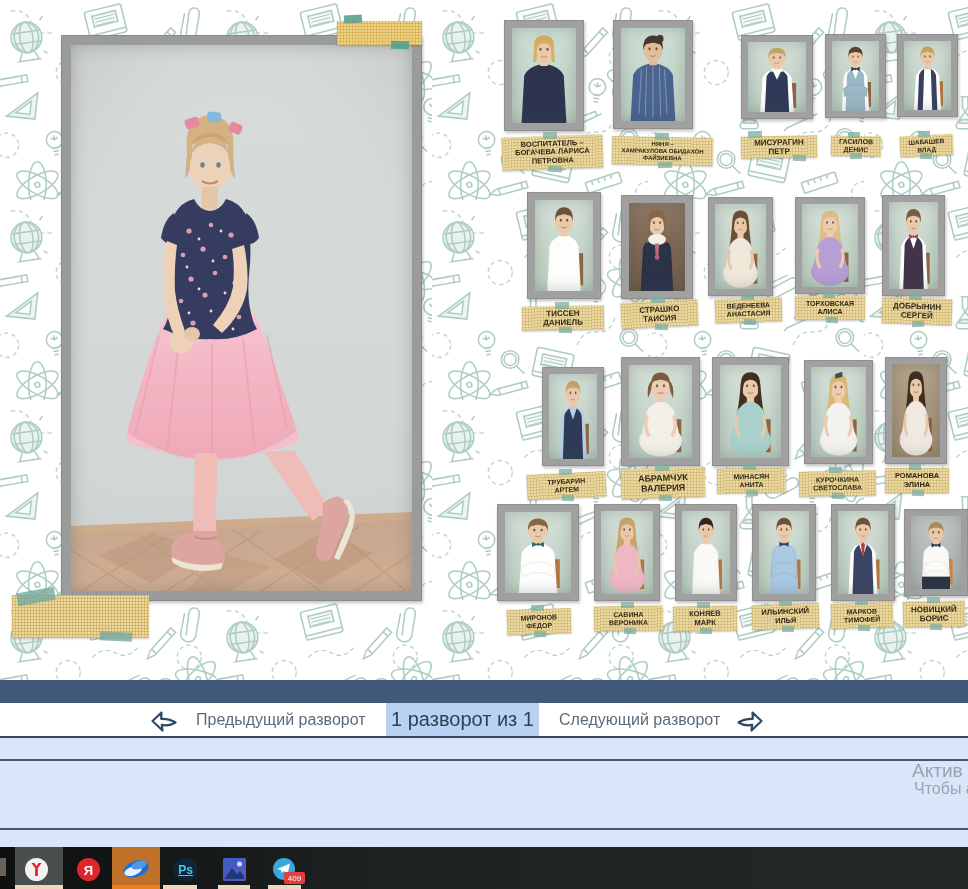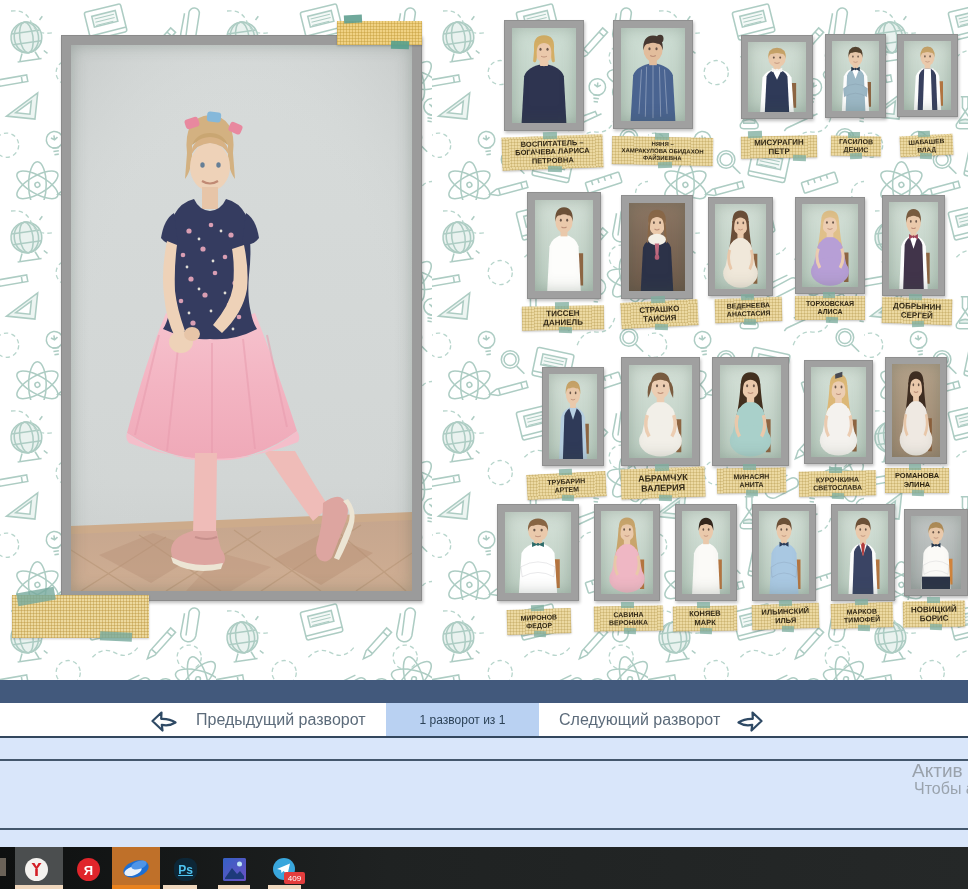--- a/index.html
+++ b/index.html
@@ -807,21 +807,21 @@
 <div style="position:absolute;left:778.52px;top:600px;width:12.959999999999999px;height:6.44px;background:#7fae9f;opacity:0.78;transform:rotate(-2deg);"></div>
 <div style="position:absolute;left:782.24px;top:626px;width:11.52px;height:6.44px;background:#7fae9f;opacity:0.78;transform:rotate(2deg);"></div>
 <div style="position:absolute;left:831px;top:603px;width:62px;height:25px;background:#ecd9a2;background-image:repeating-linear-gradient(0deg,rgba(170,140,60,.27) 0,rgba(170,140,60,.27) 1px,transparent 1px,transparent 3px),repeating-linear-gradient(90deg,rgba(170,140,60,.27) 0,rgba(170,140,60,.27) 1px,transparent 1px,transparent 3px);transform:rotate(-2deg);box-shadow:0 1px 2px rgba(0,0,0,.25);display:flex;align-items:center;justify-content:center;font-family:'Liberation Sans',sans-serif;font-weight:bold;font-size:7px;line-height:8px;color:#332a18;text-align:center;letter-spacing:0px;">МАРКОВ<br>ТИМОФЕЙ</div>
 <div style="position:absolute;left:854.52px;top:599px;width:12.959999999999999px;height:6.44px;background:#7fae9f;opacity:0.78;transform:rotate(-2deg);"></div>
 <div style="position:absolute;left:858.24px;top:625px;width:11.52px;height:6.44px;background:#7fae9f;opacity:0.78;transform:rotate(2deg);"></div>
 <div style="position:absolute;left:903px;top:601px;width:62px;height:26px;background:#ecd9a2;background-image:repeating-linear-gradient(0deg,rgba(170,140,60,.27) 0,rgba(170,140,60,.27) 1px,transparent 1px,transparent 3px),repeating-linear-gradient(90deg,rgba(170,140,60,.27) 0,rgba(170,140,60,.27) 1px,transparent 1px,transparent 3px);transform:rotate(-1deg);box-shadow:0 1px 2px rgba(0,0,0,.25);display:flex;align-items:center;justify-content:center;font-family:'Liberation Sans',sans-serif;font-weight:bold;font-size:8px;line-height:9px;color:#332a18;text-align:center;letter-spacing:0px;">НОВИЦКИЙ<br>БОРИС</div>
 <div style="position:absolute;left:926.52px;top:597px;width:12.959999999999999px;height:6.44px;background:#7fae9f;opacity:0.78;transform:rotate(-1deg);"></div>
 <div style="position:absolute;left:930.24px;top:624px;width:11.52px;height:6.44px;background:#7fae9f;opacity:0.78;transform:rotate(2deg);"></div>
 <div class="abs" style="left:0;top:680px;width:968px;height:23px;background:#42597c;"></div>
 <div class="abs" style="left:0;top:703px;width:968px;height:33px;background:#ffffff;border-bottom:2px solid #33475e;box-sizing:content-box;"></div>
-<div class="abs" style="left:386px;top:703px;width:153px;height:33px;background:#b9d1f2;display:flex;align-items:center;justify-content:center;font-size:12px;color:#2c4257;">1 разворот из 1</div>
+<div class="abs" style="left:386px;top:703px;width:153px;height:33px;background:#b9d1f2;display:flex;align-items:center;justify-content:center;font-size:20px;color:#2c4257;">1 разворот из 1</div>
 <div class="abs" style="left:196px;top:703px;height:33px;display:flex;align-items:center;font-size:16px;color:#5c6b7a;">Предыдущий разворот</div>
 <div class="abs" style="left:559px;top:703px;height:33px;display:flex;align-items:center;font-size:16px;color:#5c6b7a;">Следующий разворот</div>
 <svg class="abs" style="left:151px;top:711px" width="26" height="21" viewBox="0 0 26 21">
 <path d="M10.5 1.5 L1.5 10 L11.5 19.5 L10.8 13.8 Q18 15.5 24.5 11.5 Q19 7.5 10.2 7.8 Z" fill="#fdfdfd" stroke="#2e4964" stroke-width="2.2" stroke-linejoin="round"></path>
   </svg>
 <svg class="abs" style="left:737px;top:711px" width="26" height="21" viewBox="0 0 26 21">
 <path d="M15.5 1.5 L24.5 10 L14.5 19.5 L15.2 13.8 Q8 15.5 1.5 11.5 Q7 7.5 15.8 7.8 Z" fill="#fdfdfd" stroke="#2e4964" stroke-width="2.2" stroke-linejoin="round"></path>
   </svg>
 <div class="abs" style="left:0;top:738px;width:968px;height:111px;background:#d9e6fa;"></div>
 <div class="abs" style="left:0;top:759px;width:968px;height:1.5px;background:#44576c;"></div>

